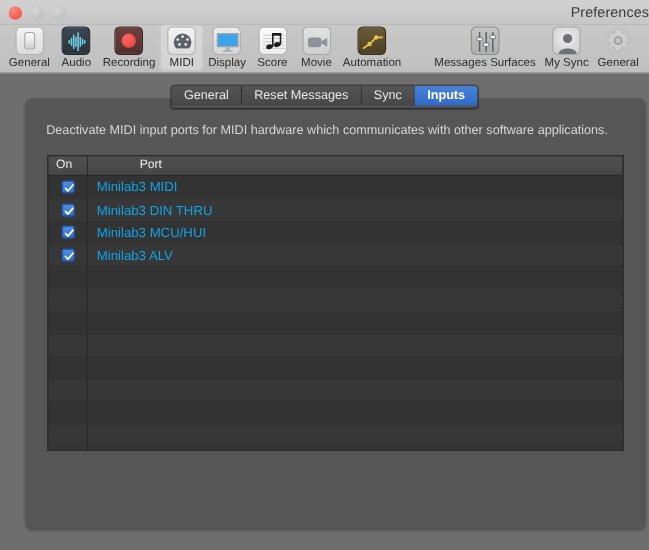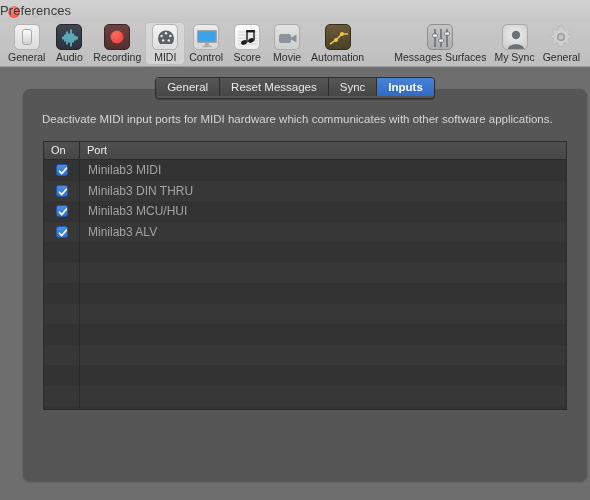--- a/index.html
+++ b/index.html
@@ -47,21 +47,21 @@
   .light.close {
     background: radial-gradient(circle at 35% 30%, #ff8a80 0%, #ff5f57 55%, #e0443e 100%);
   }
   .light.min, .light.max {
     background: radial-gradient(circle at 35% 30%, #d8d8d8 0%, #c4c4c4 60%, #b6b6b6 100%);
   }
   .win-title {
     position: absolute;
     left: 0; right: 0;
     top: 3px;
-    text-align: left;
+    text-align: right;
     font-size: 13px;
     color: #3b3b3b;
     letter-spacing: 0.1px;
   }
 
   
   .toolbar {
     height: 45px;
     background: linear-gradient(to bottom, #c8c8c8 0%, #bfbfbf 100%);
     border-bottom: 1px solid #9a9a9a;
@@ -261,21 +261,21 @@
     box-sizing: border-box;
   }
   .th {
     font-size: 11px;
     color: #ededed;
     line-height: 17px;
     padding-left: 7px;
     box-sizing: border-box;
   }
   .th.col-on { width: 36px; border-right: 1px solid #2a2a2a; }
-  .th.col-port { flex: 1 1 auto; }
+  .th.col-port { flex: 1 1 auto; margin-left: 40px; }
 
   .tbody {
     position: relative;
     height: 305px;
   }
   .trow {
     display: flex;
     height: 20.5px;
     align-items: center;
     box-sizing: border-box;
@@ -287,21 +287,21 @@
     height: 100%;
     display: flex;
     align-items: center;
     justify-content: center;
     border-right: 1px solid #2a2a2a;
     box-sizing: border-box;
   }
   .cell-port {
     flex: 1 1 auto;
     font-size: 12px;
-    color: #a3a3a3;
+    color: #0ea5e9;
     padding-left: 8px;
     white-space: nowrap;
   }
   .cb {
     width: 12px;
     height: 12px;
     border-radius: 2.5px;
     background: linear-gradient(to bottom,#4f8fe0,#2f6fd0);
     border: 1px solid #2358a8;
     position: relative;
@@ -373,21 +373,21 @@
 
     <div class="tb-item">
       <span class="glyph ic-display">
         <svg width="26" height="26" viewBox="0 0 26 26">
           <rect x="3" y="5" width="20" height="13" rx="1" fill="#9fa5ab"></rect>
           <rect x="4.2" y="6.2" width="17.6" height="10.6" fill="#3da3e8"></rect>
           <rect x="11" y="18" width="4" height="3" fill="#aab0b6"></rect>
           <rect x="8.5" y="20.6" width="9" height="1.6" rx="0.8" fill="#aab0b6"></rect>
         </svg>
       </span>
-      <span class="lbl">Control</span>
+      <span class="lbl">Display</span>
     </div>
 
     <div class="tb-item">
       <span class="glyph ic-score">
         <svg width="26" height="26" viewBox="0 0 26 26">
           <g stroke="#c8c8c8" stroke-width="0.8">
             <line x1="3" y1="7" x2="23" y2="7"></line>
             <line x1="3" y1="10" x2="23" y2="10"></line>
             <line x1="3" y1="13" x2="23" y2="13"></line>
             <line x1="3" y1="16" x2="23" y2="16"></line>

